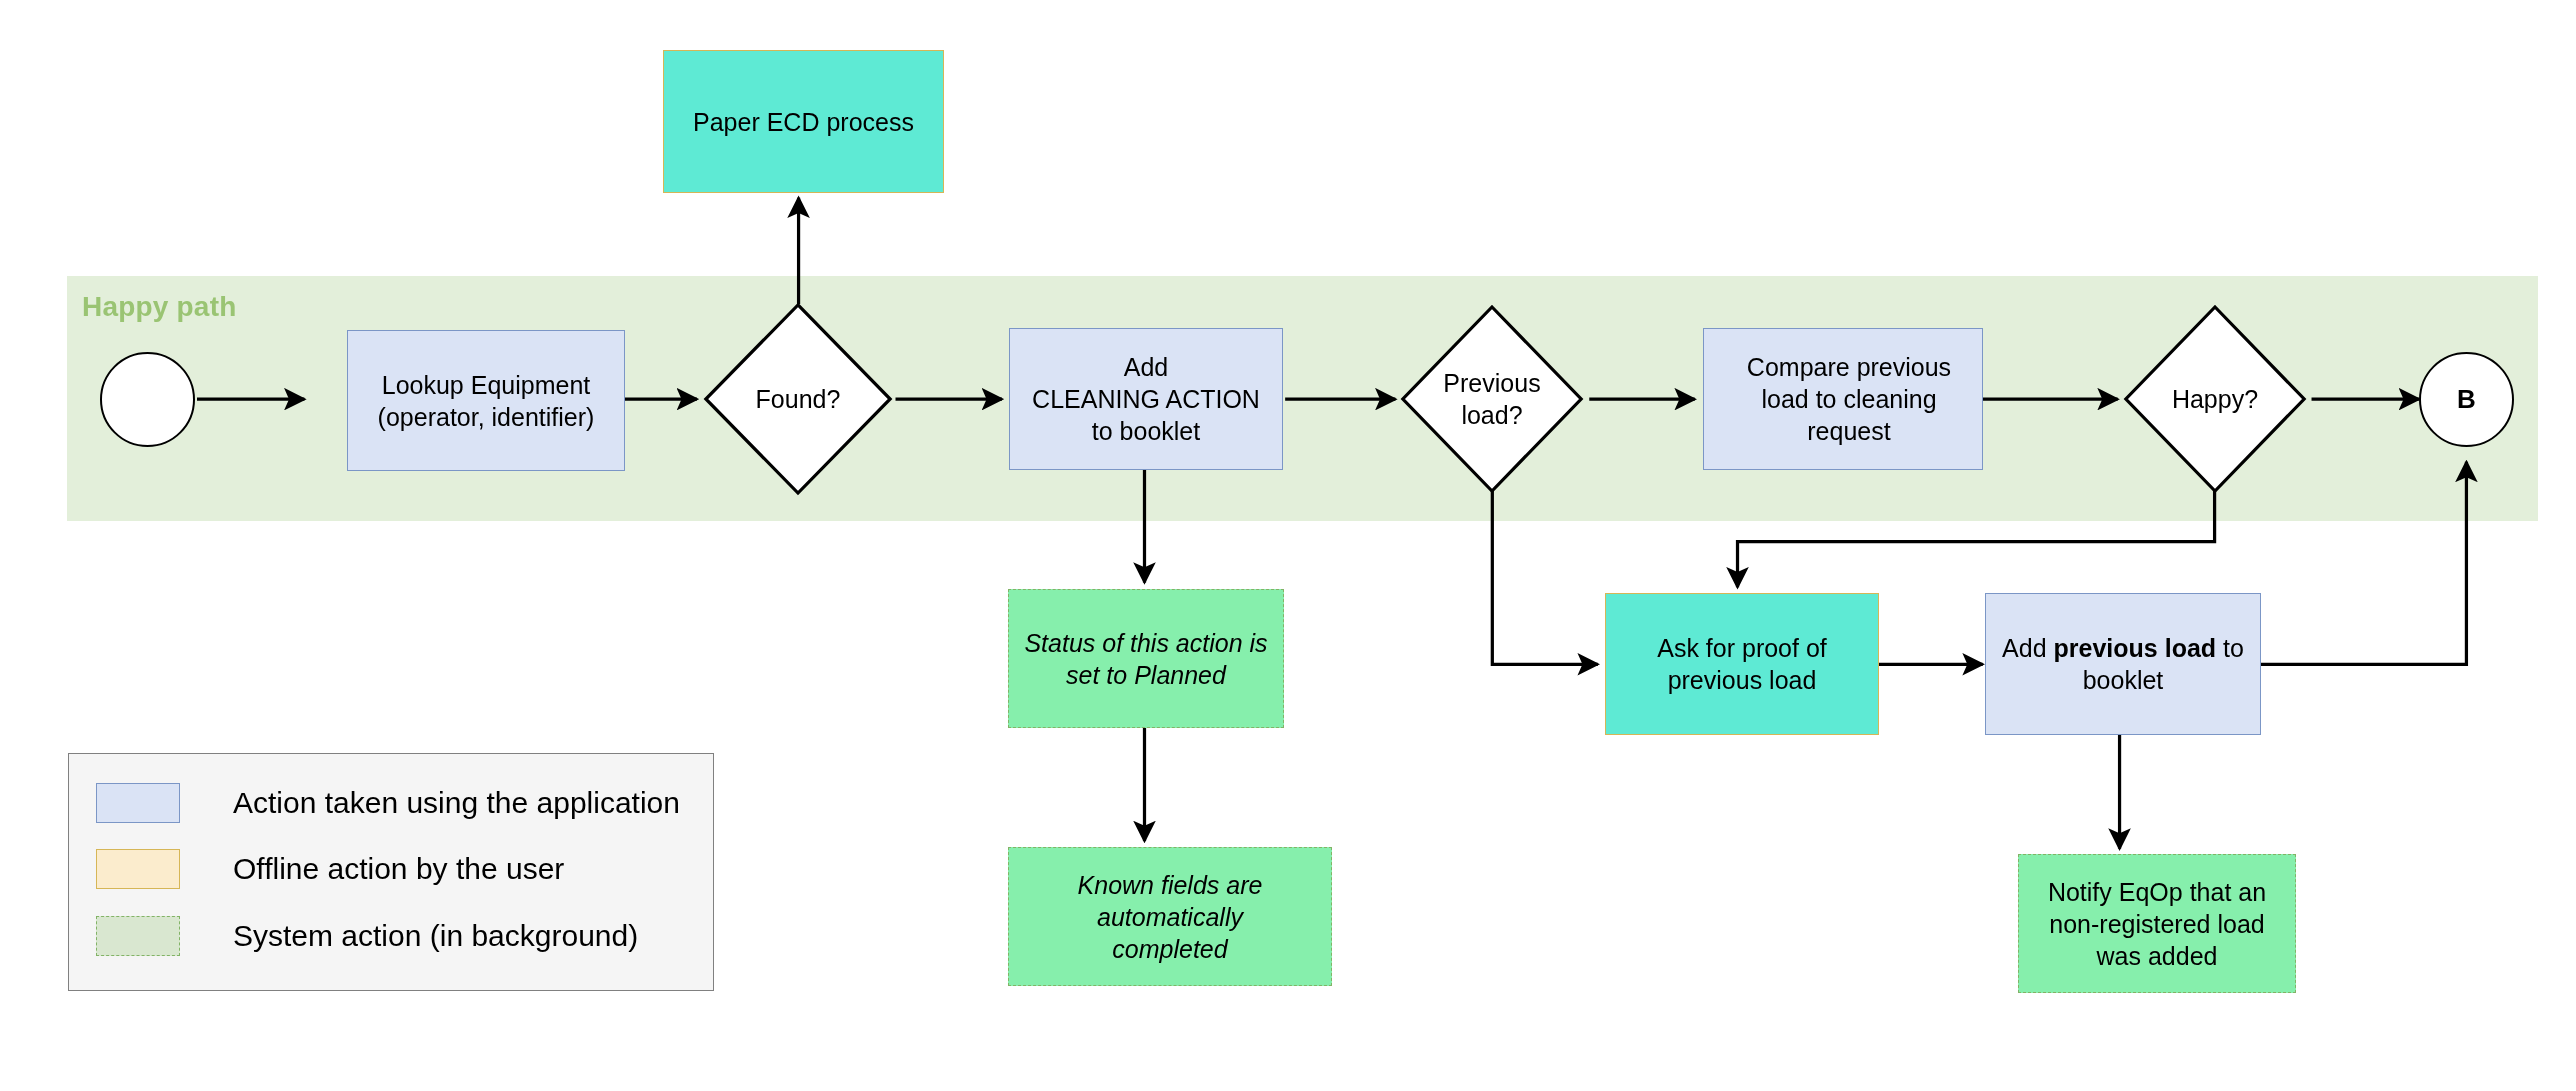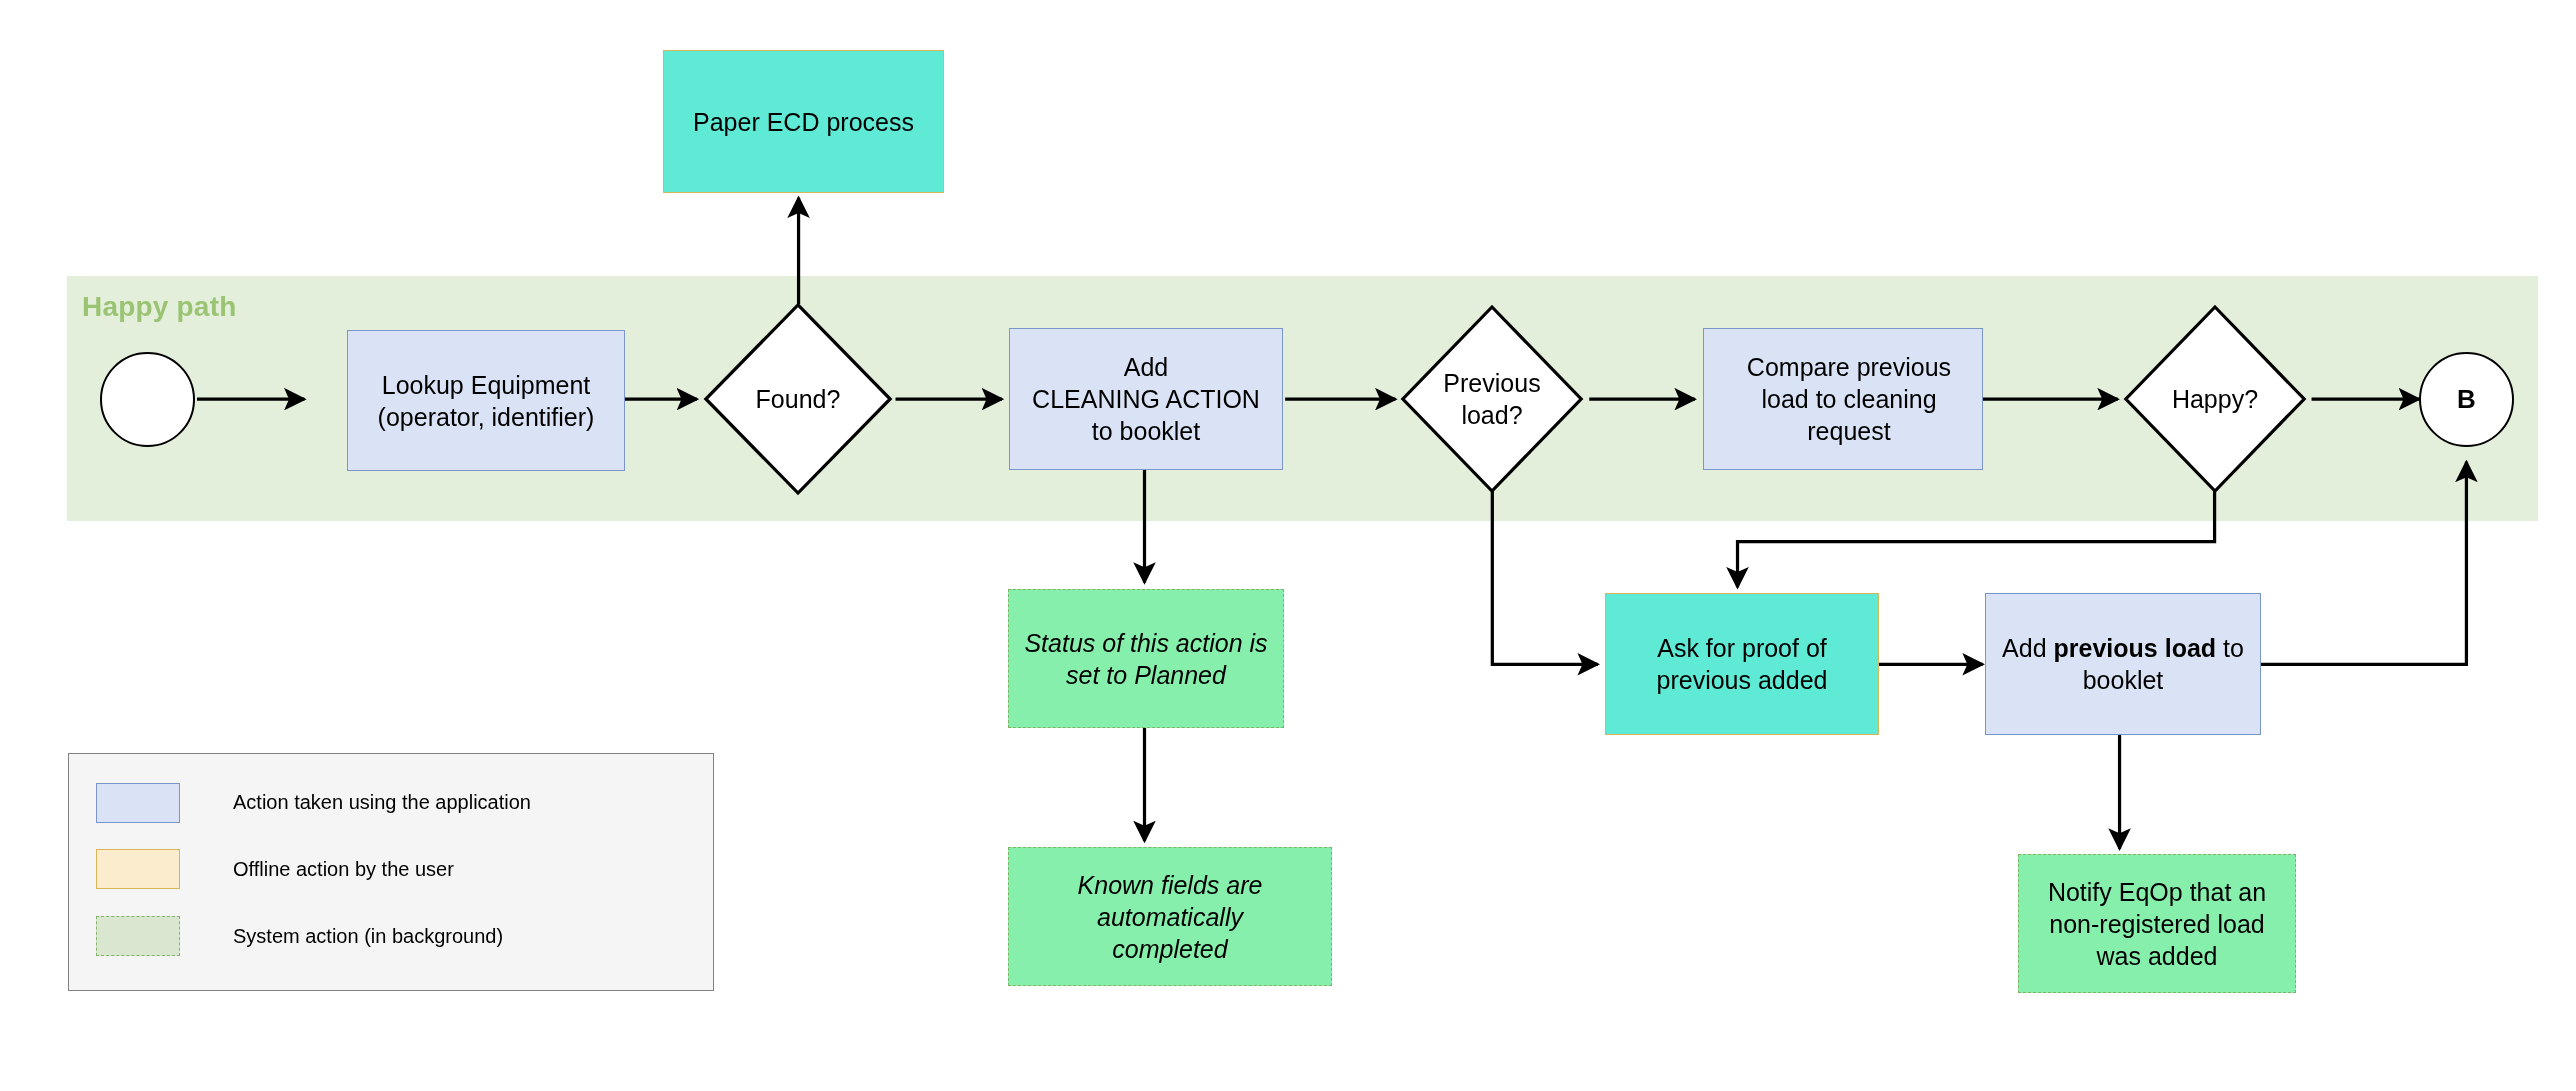--- a/index.html
+++ b/index.html
@@ -110,21 +110,21 @@
     box-sizing: border-box;
     width: 84px;
     height: 40px;
     flex: 0 0 auto;
   }
   .legend-swatch.blue { background: #dae3f5; border: 1.9px solid #7b96c6; }
   .legend-swatch.yellow { background: #fbeccd; border: 1.9px solid #d6b656; }
   .legend-swatch.green { background: #d9e7d0; border: 1.9px dashed #82b366; }
   .legend-text {
     margin-left: 53px;
-    font-size: 20px;
+    font-size: 30px;
     color: #000000;
     white-space: nowrap;
   }
   .bold { font-weight: bold; }
 </style>
 </head>
 <body>
 
 <div id="canvas">
 
@@ -215,21 +215,21 @@
   </div>
 
   <div class="node node-green-dashed" style="left:1008px; top:589px; width:276px; height:139px; white-space:pre-line;">Status of this action is
 set to Planned</div>
 
   <div class="node node-green-dashed" style="left:1008px; top:847px; width:324px; height:139px; white-space:pre-line;">Known fields are
 automatically
 completed</div>
 
   <div class="node node-yellow" style="left:1605px; top:593px; width:274px; height:142px; white-space:pre-line;">Ask for proof of
-previous added</div>
+previous load</div>
 
   <div class="node node-blue" style="left:1985px; top:593px; width:276px; height:142px;">
     <span>
       <span>Add </span><span class="bold">previous load</span><span> to booklet</span>
     </span>
   </div>
 
   <div class="node node-green-dashed upright" style="left:1982px; top:854px; width:278px; height:139px; white-space:pre-line;">Notify EqOp that an
 non-registered load
 was added</div>

